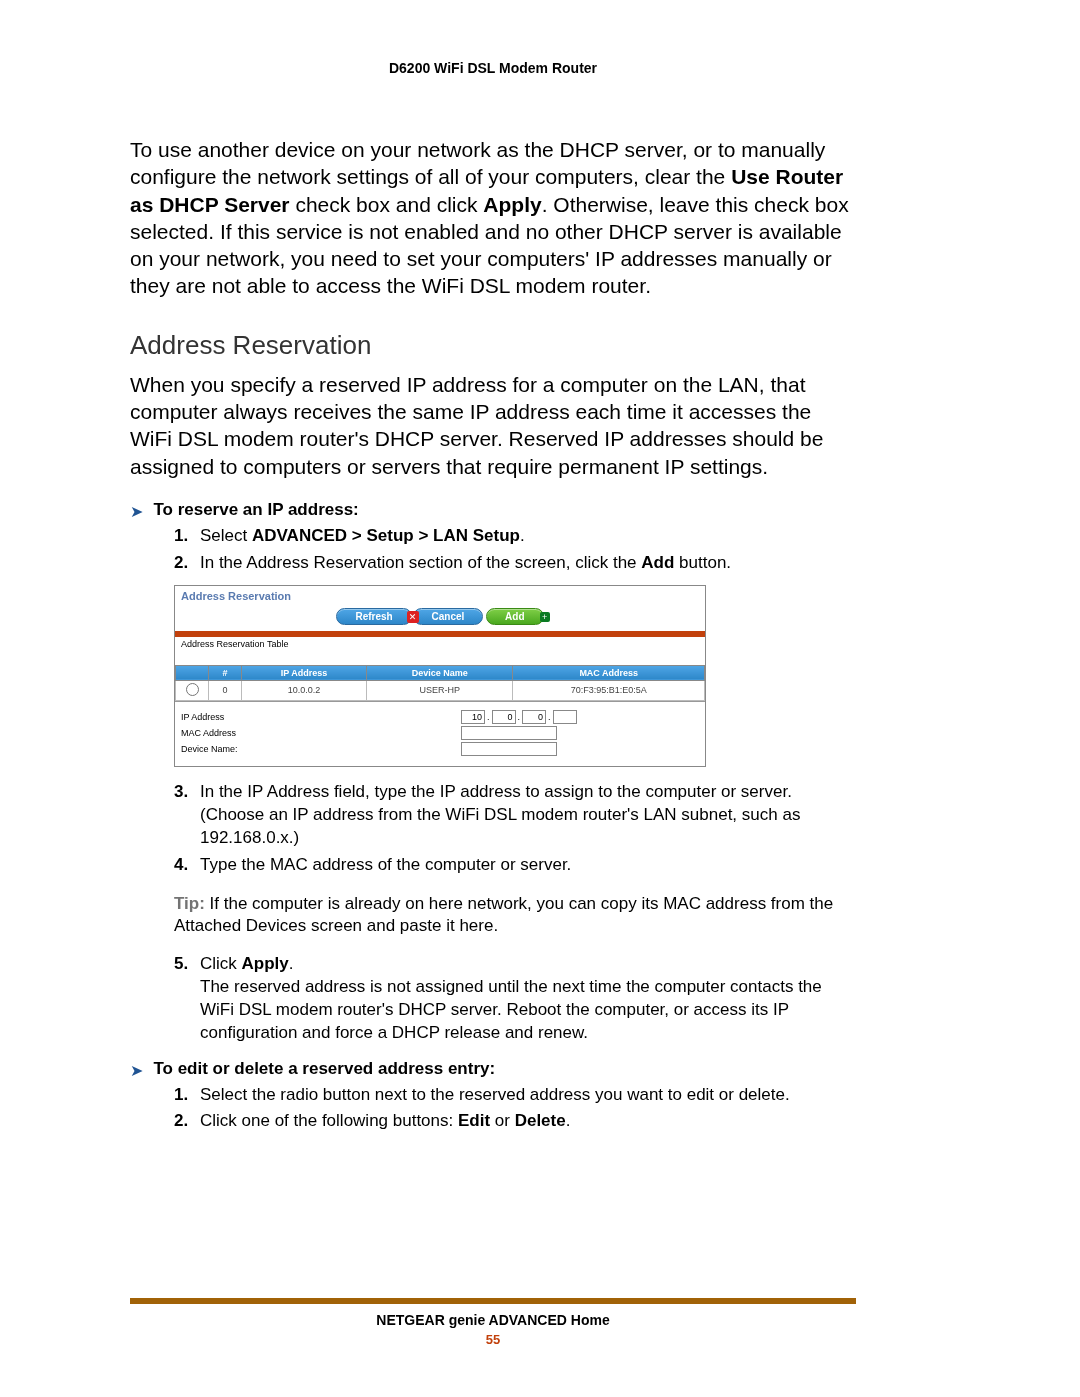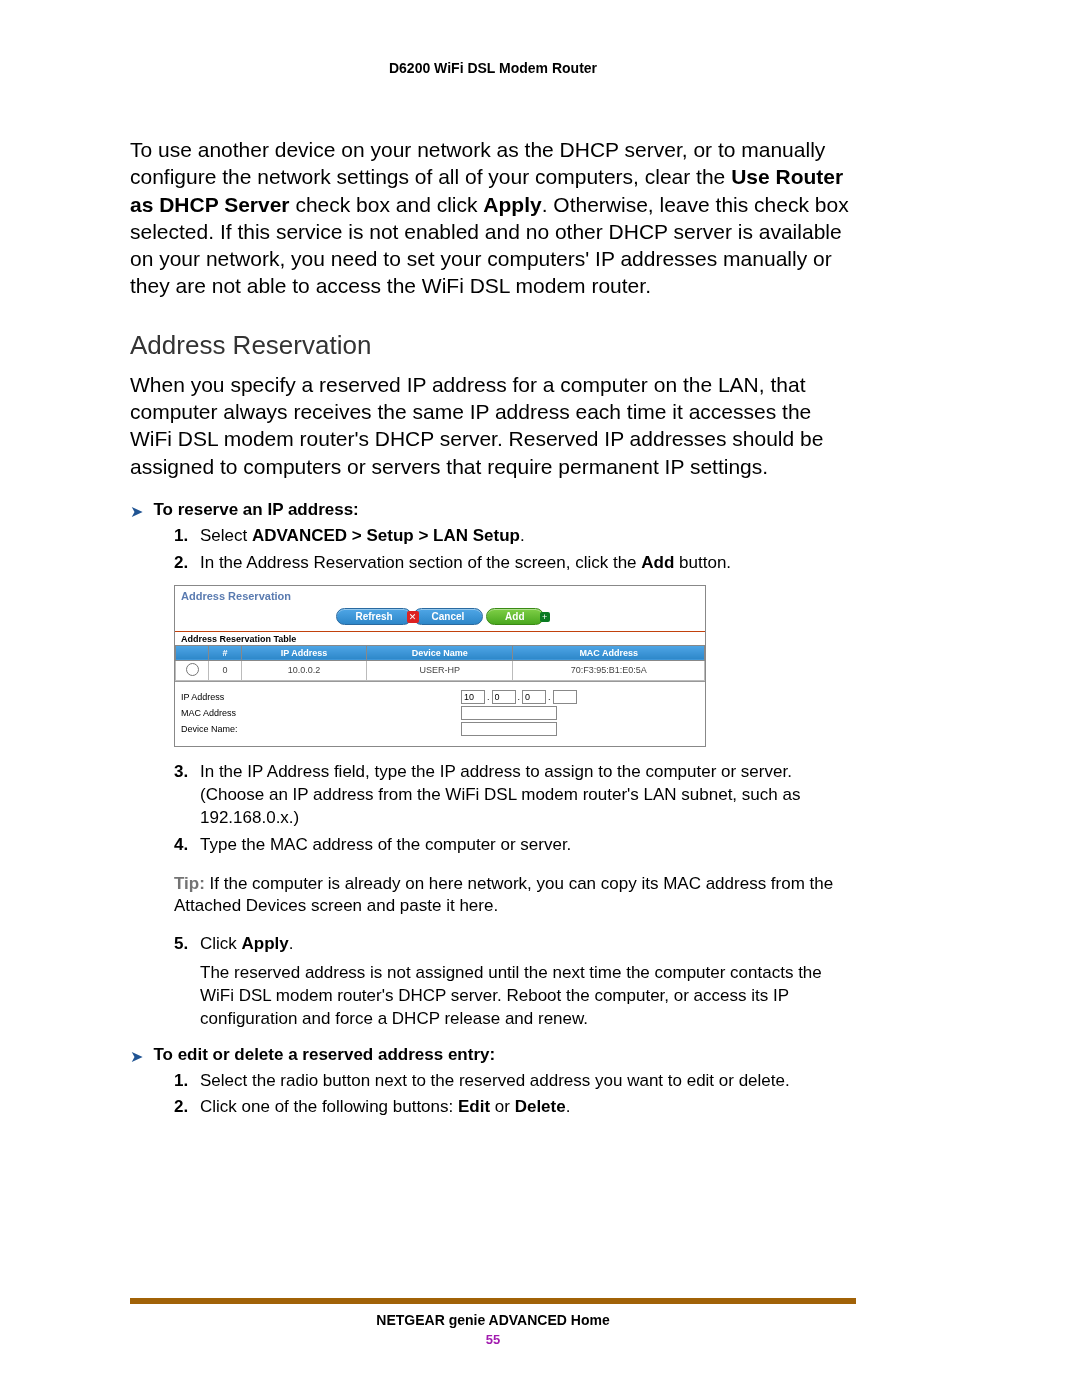--- a/index.html
+++ b/index.html
@@ -131,23 +131,23 @@
     text-align:center;
     border-radius:2px;
     font-size:9px;
     line-height:10px;
     margin-left:-10px;
     position:relative;
     left:6px;
   }
   .ui-tbltitle {
     font-size: 9px;
-    font-weight: bold;
-    padding: 2px 6px 1px 6px;
-    border-top: 1px solid #c2410c;
+    font-weight: normal;
+    padding: 2px 6px 16px 6px;
+    border-top: 6px solid #c2410c;
   }
   .ui-table {
     width: 100%;
     border-collapse: collapse;
     font-size: 9px;
   }
   .ui-table th {
     background: linear-gradient(#4fa6e6, #2d87c9);
     color: #fff;
     font-weight: bold;
@@ -172,39 +172,39 @@
     font-size: 9px;
   }
   .ui-form-label { width: 280px; }
   .ui-input {
     border: 1px solid #888;
     height: 12px;
     font-size: 9px;
     padding: 0 2px;
     background: #fff;
   }
-  .ui-oct { width: 18px; text-align:left; }
+  .ui-oct { width: 18px; text-align:right; }
   .ui-wide { width: 90px; }
   .oct-dot { margin: 0 2px; }
   .footer {
     position: absolute;
     bottom: 50px;
     left: 130px;
     right: 120px;
     text-align: center;
     border-top: 6px solid #a16207;
     padding-top: 8px;
   }
   .footer-title {
     font-weight: bold;
     font-size: 14px;
     color: #000;
   }
   .footer-num {
-    color: #a21caf;
+    color: #c2410c;
     font-weight: bold;
     font-size: 13px;
     margin-top: 4px;
   }
   b { font-weight: bold; }
 </style>
 </head>
 <body>
 
 <div class="page">
@@ -295,21 +295,21 @@
   <div class="tip">
     <span class="tip-label">Tip:</span>
     <span>If the computer is already on here network, you can copy its MAC address from the Attached Devices screen and paste it here.</span>
   </div>
 
   <div class="steps">
     <div class="step">
       <span class="step-num">5.</span>
       <span class="step-body">
         <span>Click </span><b>Apply</b><span>.</span>
-        <div style="margin-top:6px">The reserved address is not assigned until the next time the computer contacts the WiFi DSL modem router's DHCP server. Reboot the computer, or access its IP configuration and force a DHCP release and renew.</div>
+        <div style="">The reserved address is not assigned until the next time the computer contacts the WiFi DSL modem router's DHCP server. Reboot the computer, or access its IP configuration and force a DHCP release and renew.</div>
       </span>
     </div>
   </div>
 
   <div class="proc-head">
     <span class="proc-arrow">➤</span>
     <span class="proc-title">To edit or delete a reserved address entry:</span>
   </div>
 
   <div class="steps">

